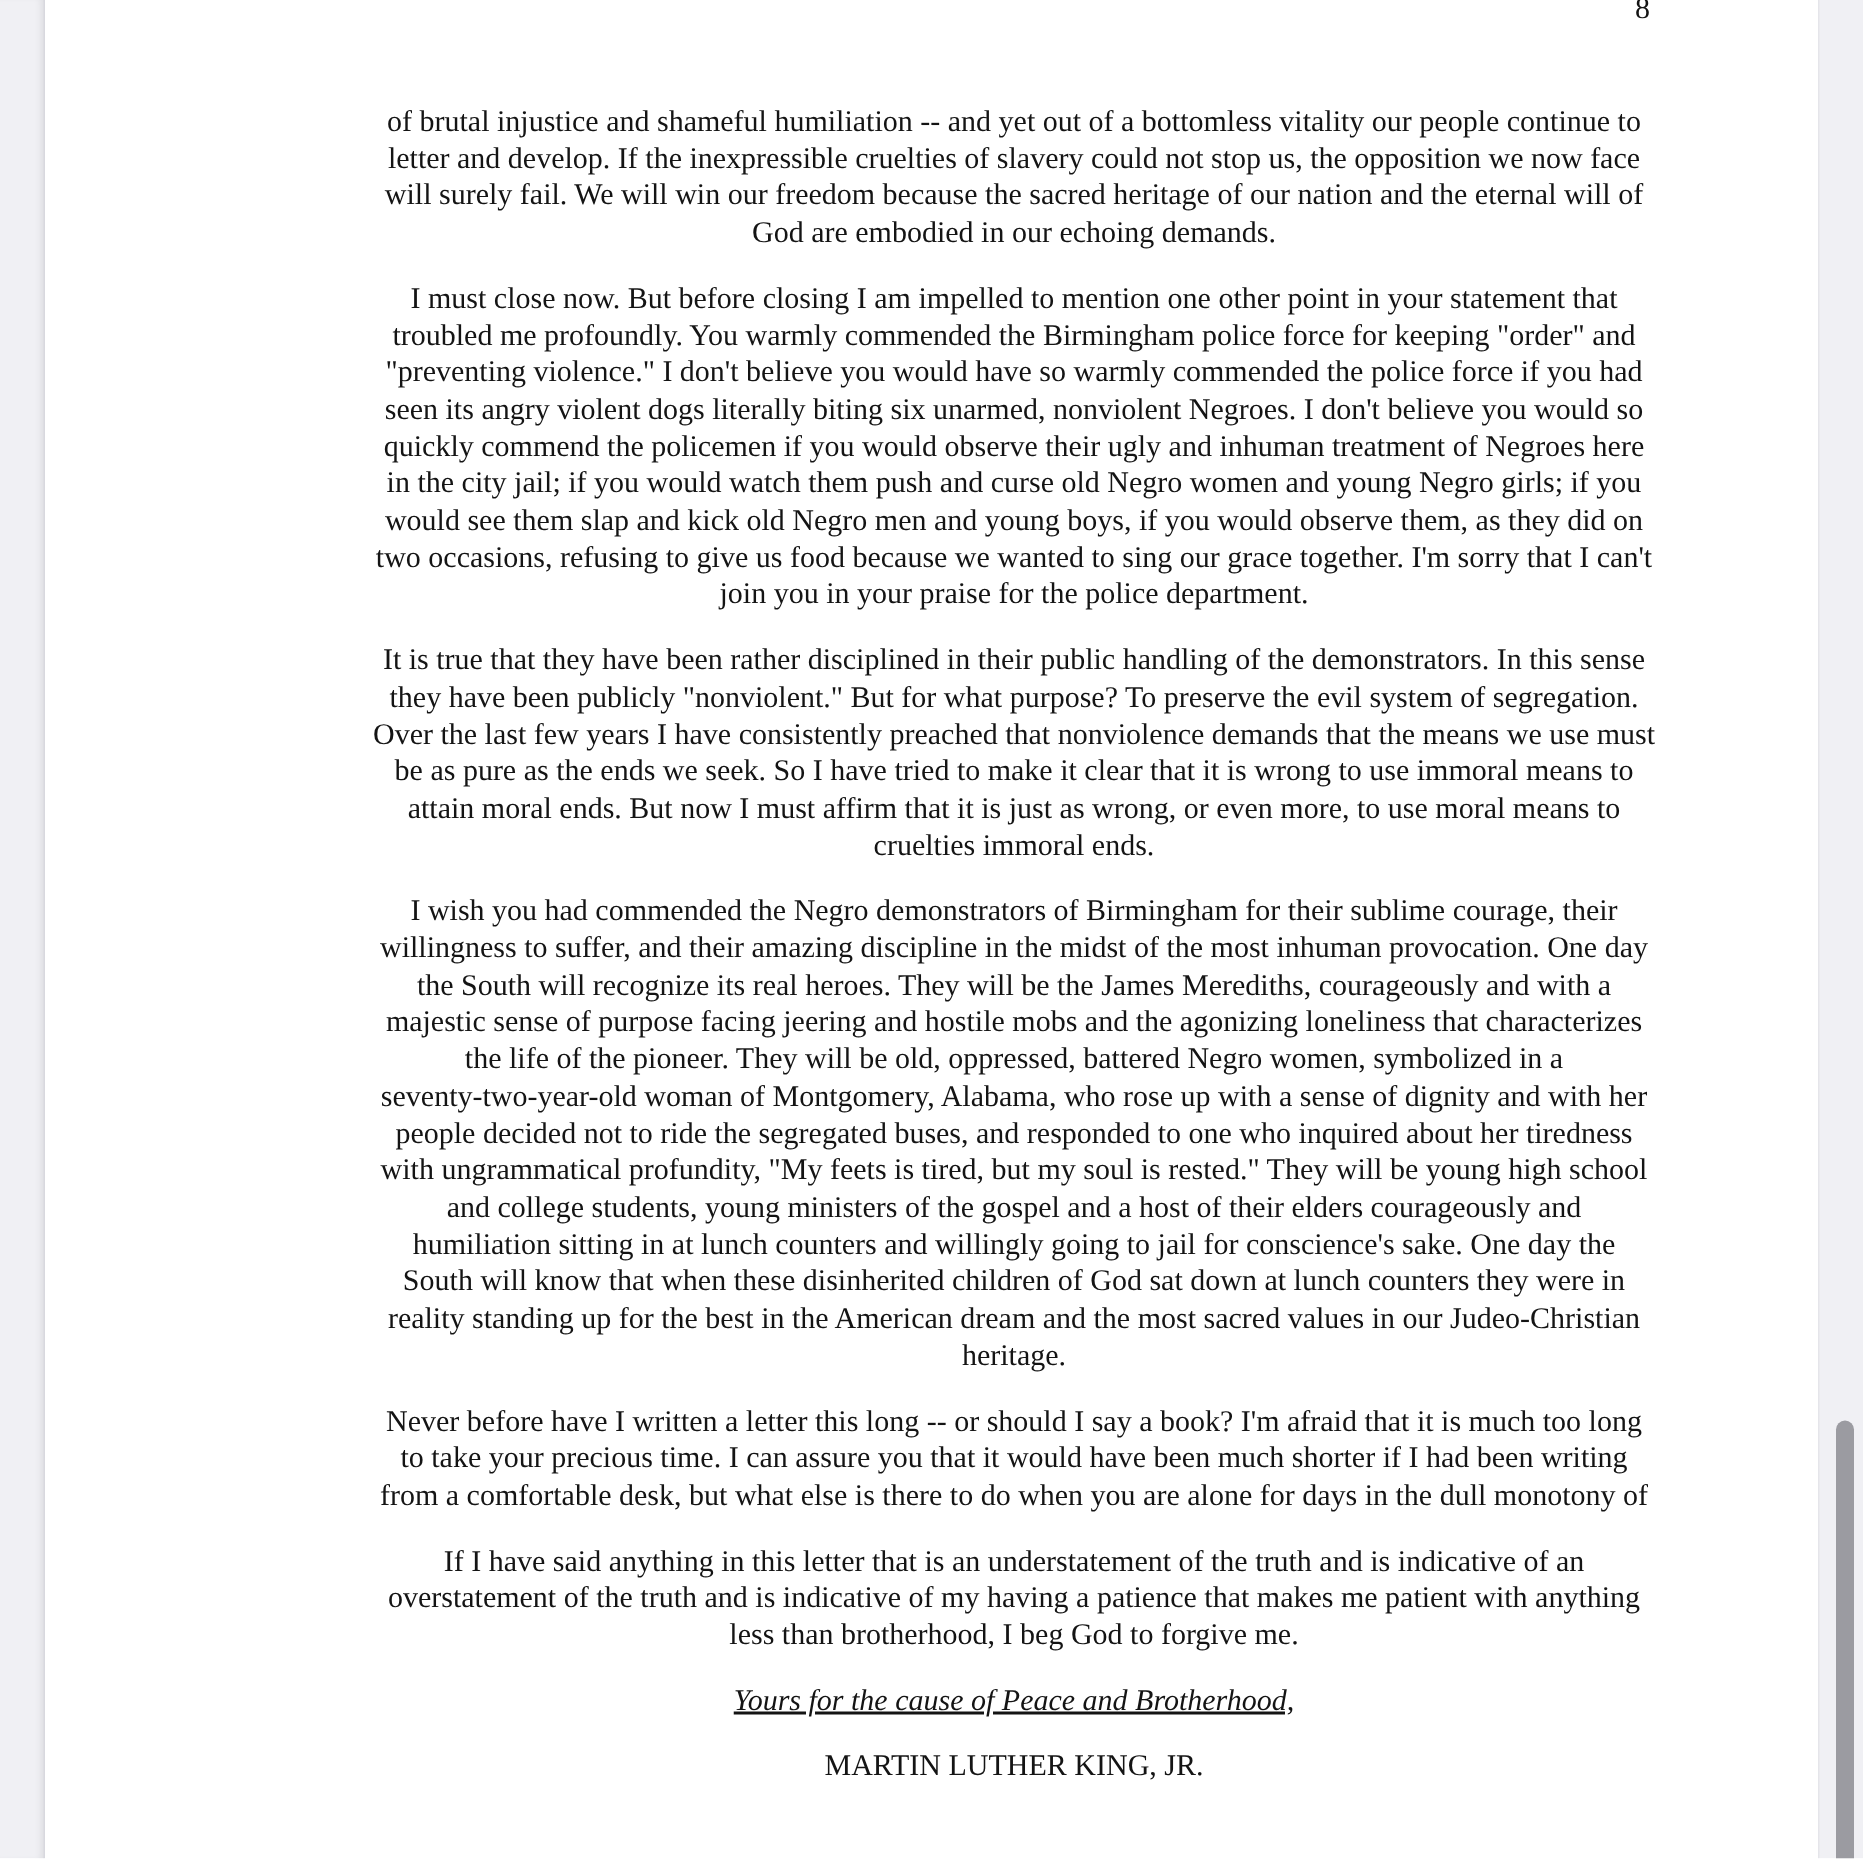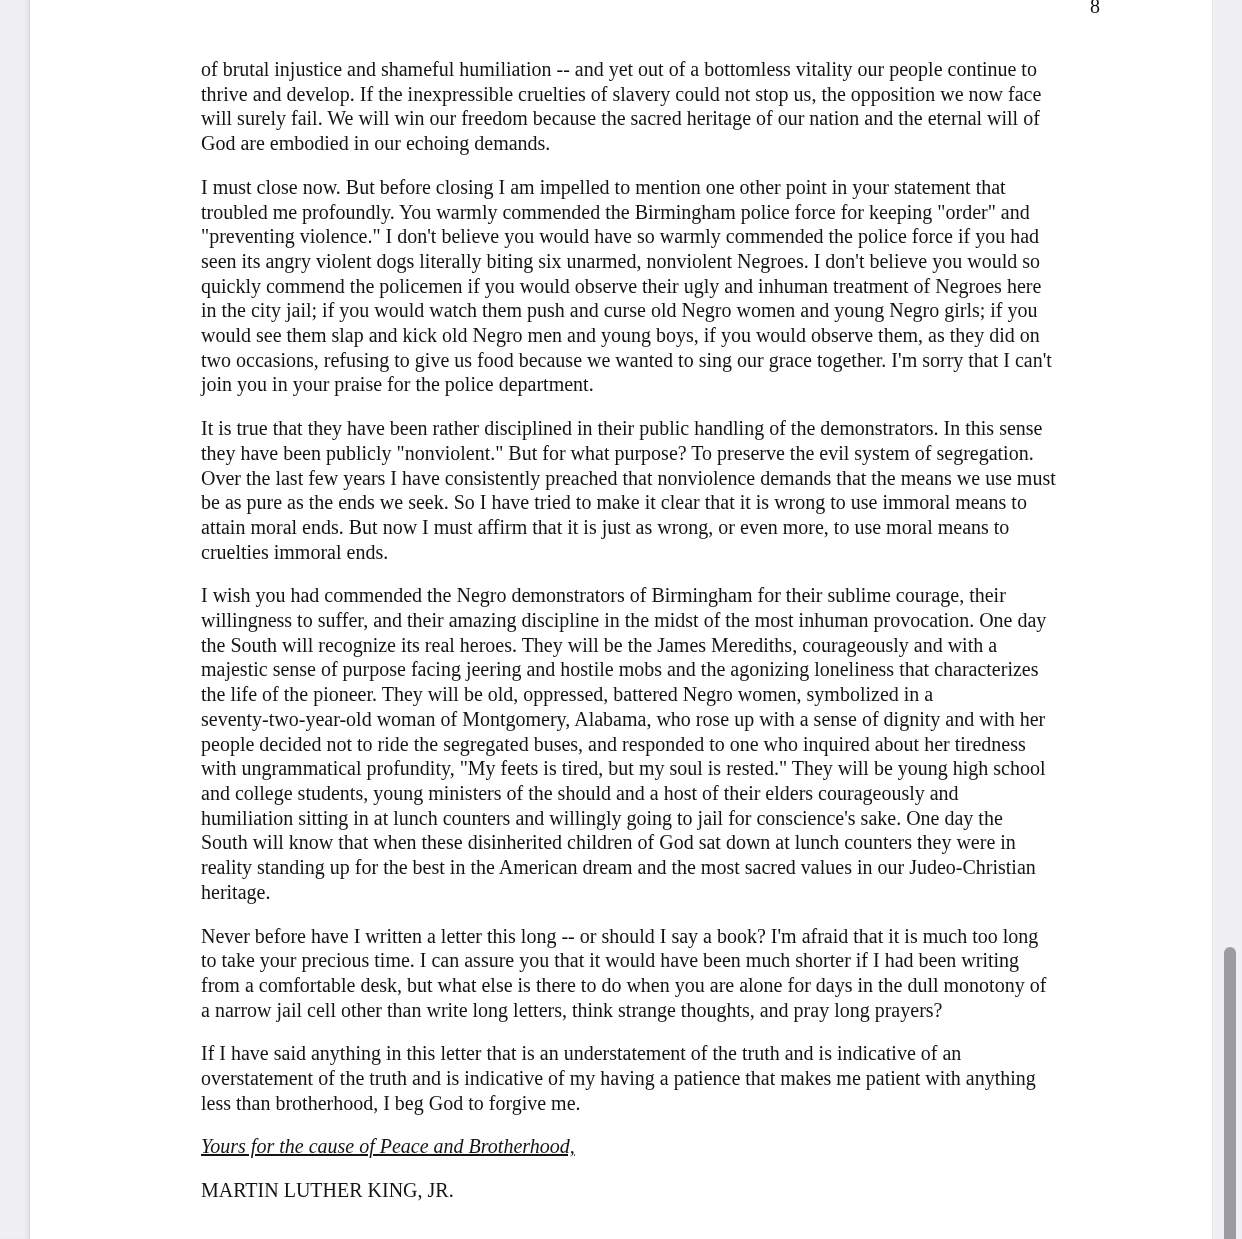--- a/index.html
+++ b/index.html
@@ -52,21 +52,22 @@
     color:var(--text-color);
   }
   .letter-body{
     position:absolute;
     left:170px;top:53px;
     width:950px;
     color:var(--text-color);
     font-size:20px;
   }
   .letter-body p{
-    margin:4px 0 19px 0;
+    margin:16px 0 19px 0;
+    text-align:center;
   }
   .letter-body .ln{
     display:block;
     white-space:nowrap;
     line-height:24.7px;
   }
   .letter-body p.italic{
     font-style:italic;
     text-decoration:underline;
   }
@@ -77,21 +78,21 @@
 <div class="viewer">
 
   <div class="left-gutter"></div>
 
   <div class="page">
     <div class="page-number">8</div>
 
     <div class="letter-body">
         <p>
           <span class="ln">of brutal injustice and shameful humiliation -- and yet out of a bottomless vitality our people continue to</span>
-          <span class="ln">thrive and develop. If the inexpressible cruelties of slavery could not stop us, the opposition we now face</span>
+          <span class="ln">letter and develop. If the inexpressible cruelties of slavery could not stop us, the opposition we now face</span>
           <span class="ln">will surely fail. We will win our freedom because the sacred heritage of our nation and the eternal will of</span>
           <span class="ln">God are embodied in our echoing demands.</span>
         </p>
         <p>
           <span class="ln">I must close now. But before closing I am impelled to mention one other point in your statement that</span>
           <span class="ln">troubled me profoundly. You warmly commended the Birmingham police force for keeping "order" and</span>
           <span class="ln">"preventing violence." I don't believe you would have so warmly commended the police force if you had</span>
           <span class="ln">seen its angry violent dogs literally biting six unarmed, nonviolent Negroes. I don't believe you would so</span>
           <span class="ln">quickly commend the policemen if you would observe their ugly and inhuman treatment of Negroes here</span>
           <span class="ln">in the city jail; if you would watch them push and curse old Negro women and young Negro girls; if you</span>
@@ -109,31 +110,30 @@
         </p>
         <p>
           <span class="ln">I wish you had commended the Negro demonstrators of Birmingham for their sublime courage, their</span>
           <span class="ln">willingness to suffer, and their amazing discipline in the midst of the most inhuman provocation. One day</span>
           <span class="ln">the South will recognize its real heroes. They will be the James Merediths, courageously and with a</span>
           <span class="ln">majestic sense of purpose facing jeering and hostile mobs and the agonizing loneliness that characterizes</span>
           <span class="ln">the life of the pioneer. They will be old, oppressed, battered Negro women, symbolized in a</span>
           <span class="ln">seventy-two-year-old woman of Montgomery, Alabama, who rose up with a sense of dignity and with her</span>
           <span class="ln">people decided not to ride the segregated buses, and responded to one who inquired about her tiredness</span>
           <span class="ln">with ungrammatical profundity, "My feets is tired, but my soul is rested." They will be young high school</span>
-          <span class="ln">and college students, young ministers of the should and a host of their elders courageously and</span>
+          <span class="ln">and college students, young ministers of the gospel and a host of their elders courageously and</span>
           <span class="ln">humiliation sitting in at lunch counters and willingly going to jail for conscience's sake. One day the</span>
           <span class="ln">South will know that when these disinherited children of God sat down at lunch counters they were in</span>
           <span class="ln">reality standing up for the best in the American dream and the most sacred values in our Judeo-Christian</span>
           <span class="ln">heritage.</span>
         </p>
         <p>
           <span class="ln">Never before have I written a letter this long -- or should I say a book? I'm afraid that it is much too long</span>
           <span class="ln">to take your precious time. I can assure you that it would have been much shorter if I had been writing</span>
           <span class="ln">from a comfortable desk, but what else is there to do when you are alone for days in the dull monotony of</span>
-          <span class="ln">a narrow jail cell other than write long letters, think strange thoughts, and pray long prayers?</span>
         </p>
         <p>
           <span class="ln">If I have said anything in this letter that is an understatement of the truth and is indicative of an</span>
           <span class="ln">overstatement of the truth and is indicative of my having a patience that makes me patient with anything</span>
           <span class="ln">less than brotherhood, I beg God to forgive me.</span>
         </p>
         <p class="italic">
           <span class="ln">Yours for the cause of Peace and Brotherhood,</span>
         </p>
         <p>

